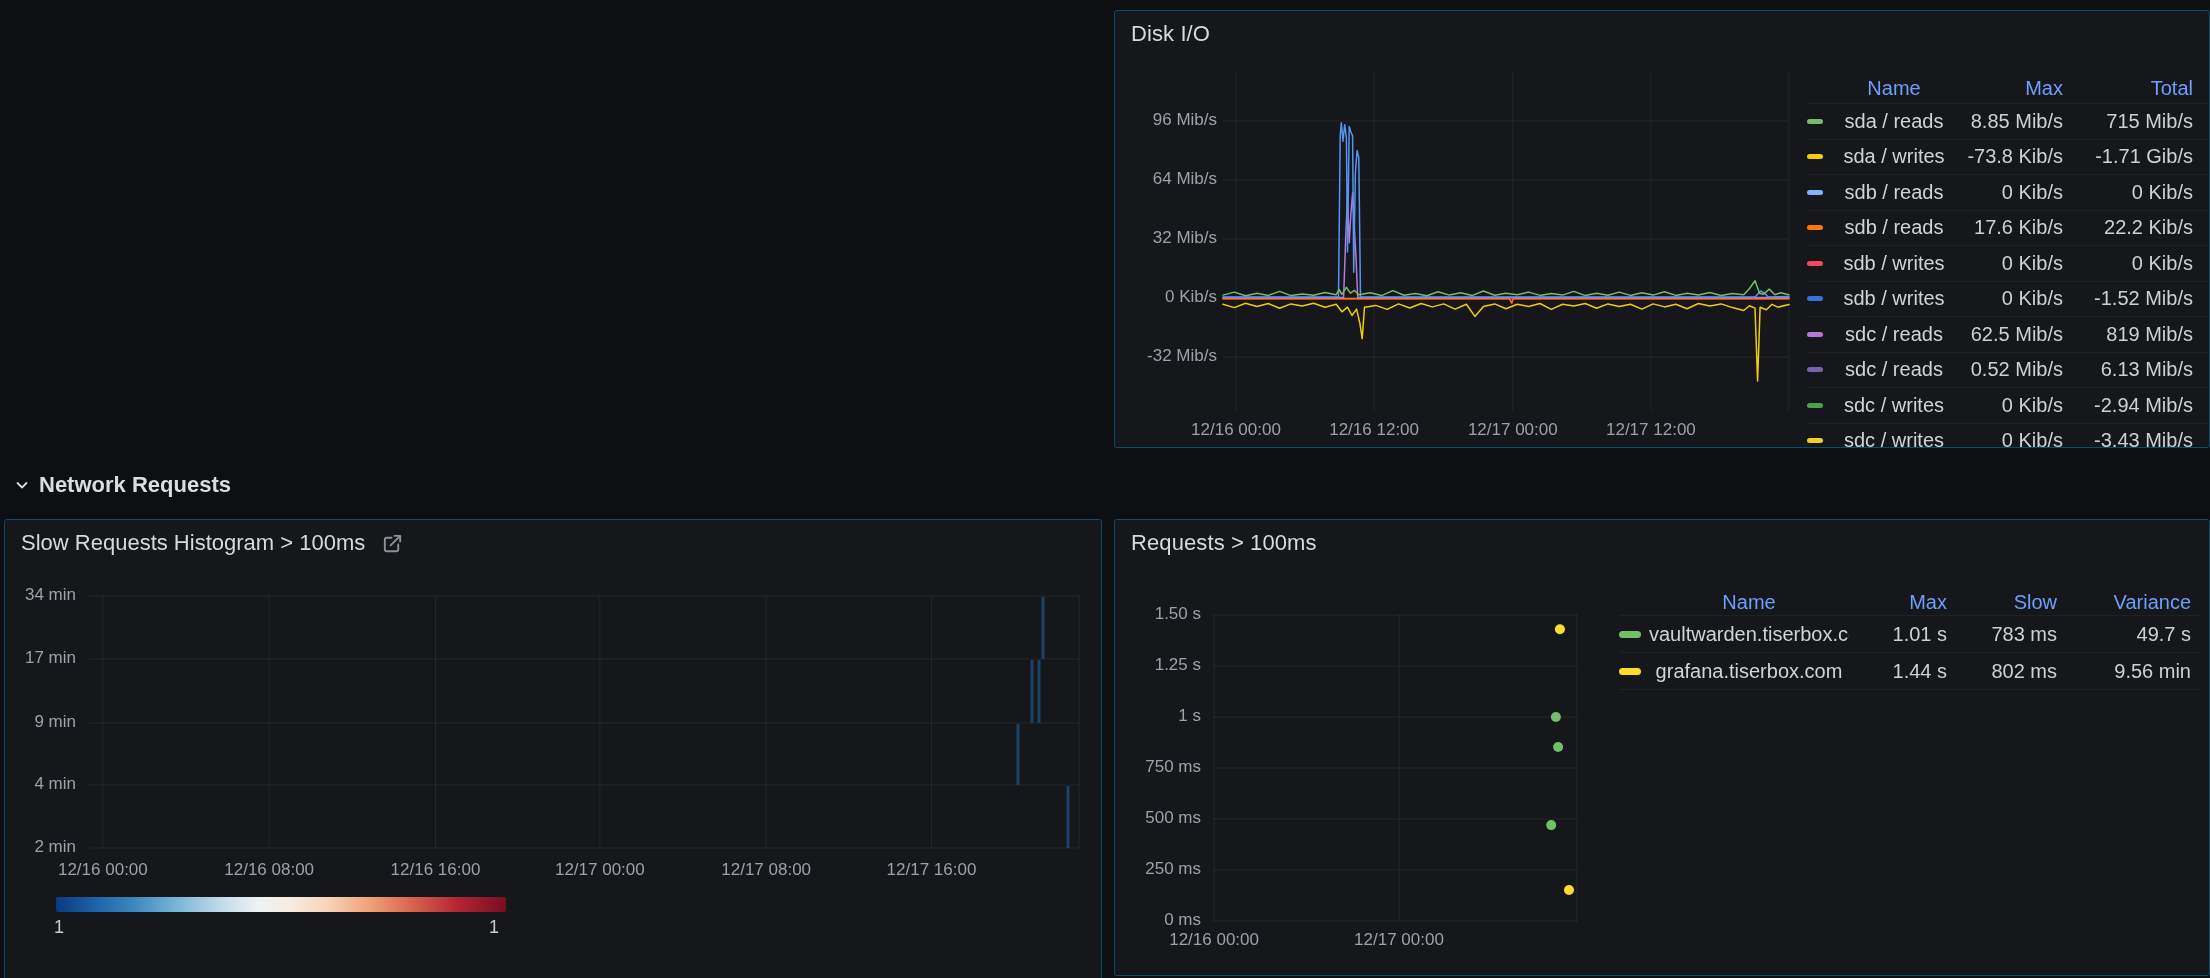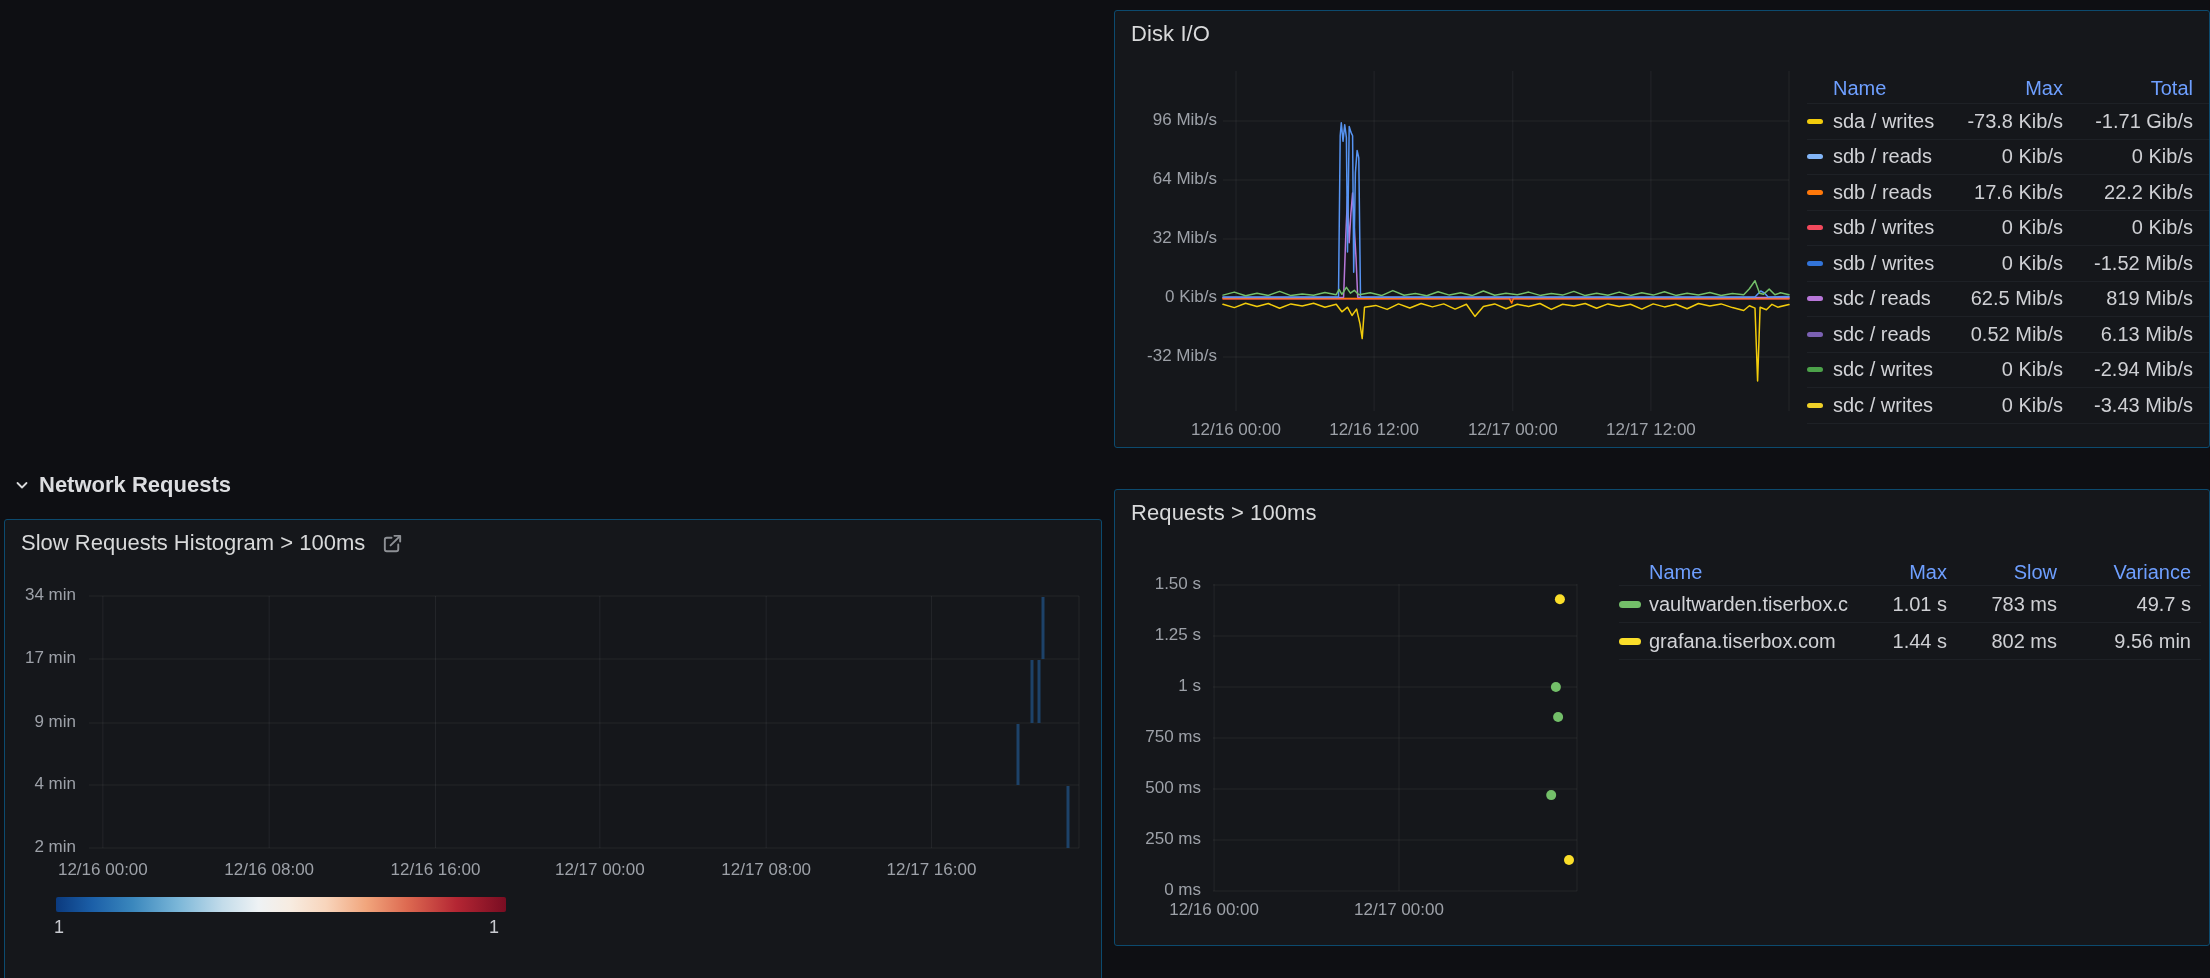--- a/index.html
+++ b/index.html
@@ -11,21 +11,21 @@
   svg.chart{position:absolute;left:0;top:0;}
   svg.chart text{font-family:"Liberation Sans",sans-serif;font-size:17px;fill:#9da1a8;}
   .section-header{position:absolute;left:14px;top:472px;display:flex;align-items:center;gap:9px;cursor:pointer;}
   .section-header .sh-label{font-size:22px;font-weight:600;color:#dcdde0;}
   .legend{position:absolute;box-sizing:border-box;}
   .lg-row{display:flex;align-items:center;box-sizing:border-box;border-bottom:1px solid #1e2126;}
   .lg-head{color:#6e9fff;font-weight:500;}
   .lg-head .lg-name,.lg-head .lg-col{color:#6e9fff;}
   .lg-marker{flex:0 0 auto;display:flex;align-items:center;}
   .pill{border-radius:4px;}
-  .lg-name{flex:1 1 auto;font-size:20px;color:#d2d3d7;white-space:nowrap;overflow:hidden;}
+  .lg-name{flex:1 1 auto;font-size:20px;color:#d2d3d7;white-space:nowrap;overflow:hidden;text-align:center;}
   .lg-col{flex:0 0 auto;text-align:right;font-size:20px;color:#cfd0d4;white-space:nowrap;}
   .grad-bar{position:absolute;border-radius:2px;}
   .grad-label{position:absolute;font-size:18px;color:#c9cbd1;}
   .ext-icon,.chev-icon{display:inline-flex;}
 </style>
 </head>
 <body>
 
 <div class="panel" id="panel-disk" style="left:1114px;top:10px;width:1096px;height:438px;">
   <div class="panel-title">Disk I/O</div>
@@ -55,20 +55,28 @@
       <polyline points="108.0,286.1 192.9,286.1 223.5,285.9 225.2,124.8 226.3,111.8 228.0,130.3 229.7,113.7 231.4,126.6 232.5,240.9 234.2,115.5 235.9,121.1 237.6,124.8 238.7,261.2 240.4,161.6 242.1,139.5 243.8,146.9 245.5,285.9 334.4,286.1 447.6,286.1 560.8,286.1 640.0,285.9 645.7,280.0 649.7,282.2 653.1,285.9 674.0,285.5" fill="none" stroke="#5794F2" stroke-width="1.5" stroke-linejoin="round" stroke-linecap="round"></polyline>
       <polyline points="108.0,293.3 119.3,296.6 130.6,292.2 142.0,295.5 153.3,292.5 164.6,297.3 175.9,292.9 187.2,295.1 198.6,292.2 209.9,296.2 221.2,293.3 226.9,300.8 232.5,296.2 237.0,304.5 241.6,298.1 245.0,312.8 247.2,327.6 249.5,296.2 260.8,294.4 272.1,298.4 283.5,292.9 294.8,297.0 306.1,292.5 317.4,295.9 328.7,292.9 340.1,298.1 351.4,293.3 359.9,305.4 368.4,295.5 379.7,292.9 391.0,297.7 402.3,293.3 413.6,295.5 425.0,292.5 436.3,298.4 447.6,293.3 458.9,295.1 470.2,292.5 481.6,297.3 492.9,292.9 504.2,295.5 515.5,293.3 526.8,298.1 538.2,292.9 549.5,295.9 560.8,293.3 572.1,297.7 583.4,292.5 594.8,295.1 606.1,292.9 617.4,296.6 628.7,299.5 634.4,294.7 640.0,297.1 642.6,370.0 645.1,296.2 651.4,298.8 657.0,293.3 662.7,296.2 674.0,293.6" fill="none" stroke="#F2CC0C" stroke-width="1.5" stroke-linejoin="round" stroke-linecap="round"></polyline>
       <polyline points="108.0,284.1 119.3,281.1 130.6,284.8 142.0,282.2 153.3,284.4 164.6,280.4 175.9,284.6 187.2,282.9 198.6,284.2 209.9,281.5 221.2,283.7 224.0,278.5 226.9,283.3 231.4,276.3 235.4,282.2 239.3,279.3 243.8,283.7 255.2,281.8 266.5,284.6 277.8,279.6 289.1,284.2 300.4,282.6 311.8,284.8 323.1,280.7 334.4,284.1 345.7,281.8 357.0,284.6 368.4,280.0 379.7,284.2 391.0,282.2 402.3,283.7 413.6,281.1 425.0,284.4 436.3,282.6 447.6,284.1 458.9,280.4 470.2,284.6 481.6,282.2 492.9,284.2 504.2,281.1 515.5,284.4 526.8,281.8 538.2,284.1 549.5,280.7 560.8,284.4 572.1,282.2 583.4,283.9 594.8,281.5 606.1,284.4 617.4,282.6 628.7,283.7 634.4,277.8 640.0,269.7 644.6,282.2 648.5,283.3 654.2,278.1 659.9,283.7 665.5,281.8 674.0,283.7" fill="none" stroke="#73BF69" stroke-width="1.5" stroke-linejoin="round" stroke-linecap="round"></polyline>
     </svg>
   <div class="legend" id="legend-disk" style="left:692px;top:63px;width:404px;height:375px;overflow:hidden;">
       <div class="lg-row lg-head" style="height: 30px; padding-right: 18px;">
         <span class="lg-marker" style="width:26px"></span>
         <span class="lg-name">Name</span>
         <span class="lg-col" style="width:100px;margin-left:8px">Max</span>
         <span class="lg-col" style="width:122px;margin-left:8px">Total</span>
+      </div>
+      <div class="lg-row" style="height: 35.5px; padding-right: 18px;">
+        <span class="lg-marker" style="width:26px">
+          <span class="pill" style="width:16px;height:5px;background:#73BF69"></span>
+        </span>
+        <span class="lg-name">sda / reads</span>
+        <span class="lg-col" style="width:100px;margin-left:8px">8.85 Mib/s</span>
+        <span class="lg-col" style="width:122px;margin-left:8px">715 Mib/s</span>
       </div>
       <div class="lg-row" style="height: 35.5px; padding-right: 18px;">
         <span class="lg-marker" style="width:26px">
           <span class="pill" style="width:16px;height:5px;background:#F2CC0C"></span>
         </span>
         <span class="lg-name">sda / writes</span>
         <span class="lg-col" style="width:100px;margin-left:8px">-73.8 Kib/s</span>
         <span class="lg-col" style="width:122px;margin-left:8px">-1.71 Gib/s</span>
       </div>
       <div class="lg-row" style="height: 35.5px; padding-right: 18px;">
@@ -187,21 +195,21 @@
       <rect x="1032.5" y="140" width="3" height="63" fill="#1d4269"></rect>
       <rect x="1011.5" y="204" width="3" height="61" fill="#1d4269"></rect>
       <rect x="1061.5" y="266" width="3" height="62" fill="#1d4269"></rect>
     </svg>
   <div class="grad-bar" style="left:51px;top:377px;width:450px;height:15px;
        background:linear-gradient(90deg,#0b3a7e 0%,#1b5fa8 8%,#3a87bd 17%,#7ab6d8 27%,#c3dcea 37%,#eef2f4 45%,#f7ece1 52%,#f8d5bc 60%,#f1a57c 69%,#dd6a51 78%,#b42633 89%,#790d22 100%);"></div>
   <span class="grad-label" style="left:49px;top:397px;">1</span>
   <span class="grad-label" style="left:484px;top:397px;">1</span>
 </div>
 
-<div class="panel" id="panel-req" style="left:1114px;top:489px;width:1096px;height:457px;">
+<div class="panel" id="panel-req" style="left:1114px;top:519px;width:1096px;height:457px;">
   <div class="panel-title">Requests &gt; 100ms</div>
   <svg class="chart" id="chart-requests-scatter" width="1096" height="457">
       <line x1="98" y1="95" x2="462" y2="95" stroke="rgba(204,204,220,0.08)" stroke-width="1"></line>
       <text x="86" y="95" text-anchor="end" dominant-baseline="middle">1.50 s</text>
       <line x1="98" y1="146" x2="462" y2="146" stroke="rgba(204,204,220,0.08)" stroke-width="1"></line>
       <text x="86" y="146" text-anchor="end" dominant-baseline="middle">1.25 s</text>
       <line x1="98" y1="197" x2="462" y2="197" stroke="rgba(204,204,220,0.08)" stroke-width="1"></line>
       <text x="86" y="197" text-anchor="end" dominant-baseline="middle">1 s</text>
       <line x1="98" y1="248" x2="462" y2="248" stroke="rgba(204,204,220,0.08)" stroke-width="1"></line>
       <text x="86" y="248" text-anchor="end" dominant-baseline="middle">750 ms</text>

